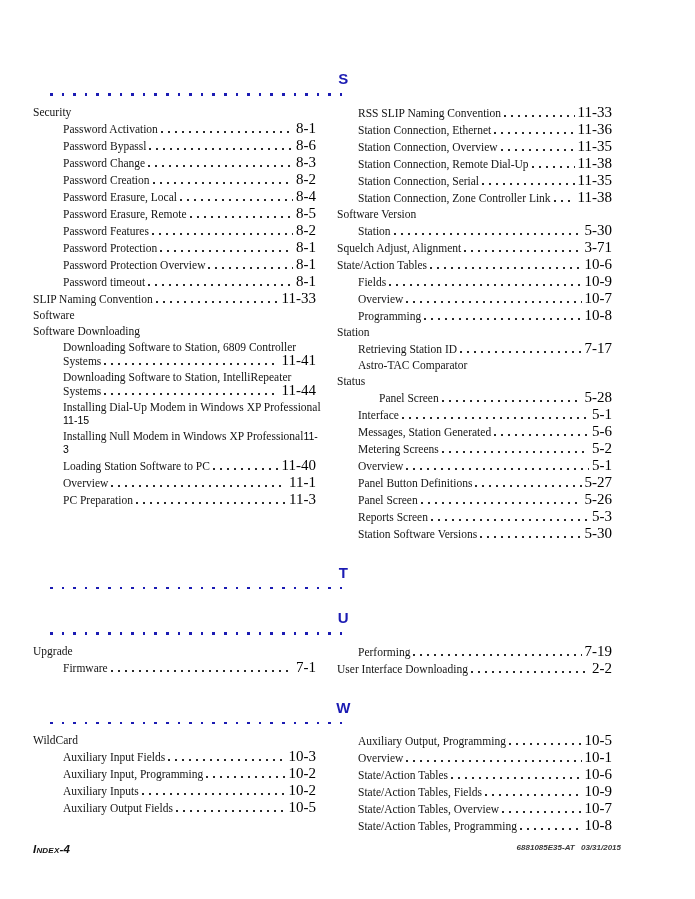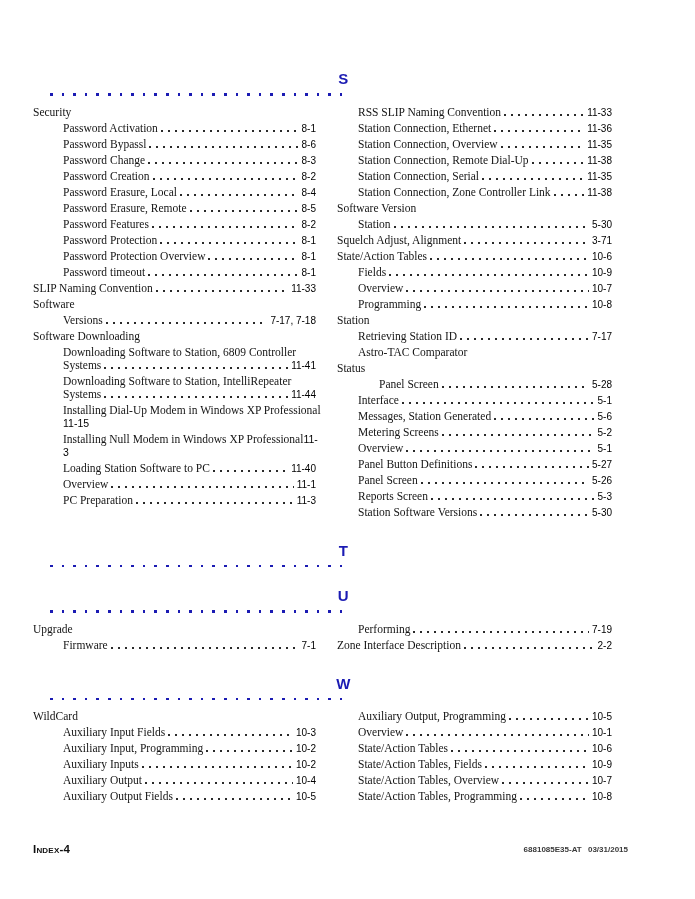--- a/index.html
+++ b/index.html
@@ -50,27 +50,27 @@
     font-size:10.5px; color:#000; white-space:nowrap;
   }
   .leader {
     flex:1 1 auto; min-width:8px; height:2px;
     margin:0 3px 0 3px;
     background-image:repeating-linear-gradient(to right,
       #2a2a2a 0 1.6px, transparent 1.6px 7px);
     background-position:left bottom;
   }
   .pg {
-    font-family:Liberation Sans, sans-serif;
-    font-size:10px; color:#000; white-space:nowrap;
+    font-family:Liberation Serif, serif;
+    font-size:15px; color:#000; white-space:nowrap;
   }
 
   .footer {
-    position:absolute; left:33px; right:67px; top:843px;
-    display:flex; justify-content:space-between; align-items:center;
+    position:absolute; left:33px; right:74px; top:843px;
+    display:flex; justify-content:space-between; align-items:flex-start;font-style:italic;
   }
   .footer-left {
     font-family:"Liberation Sans", sans-serif;
     font-weight:bold; font-size:11.5px;
     font-variant:small-caps; letter-spacing:.2px; color:#101010;
   }
   .footer-right {
     font-family:"Liberation Sans", sans-serif;
     font-size:8px; font-weight:bold; color:#3a3a3a;
   }
@@ -139,25 +139,20 @@
               <span class="leader"></span>
               <span class="pg">8-1</span>
             </div>
             <div class="row i0">
               <span class="lbl">SLIP Naming Convention</span>
               <span class="leader"></span>
               <span class="pg">11-33</span>
             </div>
             <div class="row i0">
               <span class="lbl">Software</span>
-            </div>
-            <div class="row i1">
-              <span class="lbl">Versions</span>
-              <span class="leader"></span>
-              <span class="pg">7-17, 7-18</span>
             </div>
             <div class="row i0">
               <span class="lbl">Software Downloading</span>
             </div>
             <div class="row i1 tight">
               <span class="lbl">Downloading Software to Station, 6809 Controller</span>
             </div>
             <div class="row i1">
               <span class="lbl">Systems</span>
               <span class="leader"></span>
@@ -344,21 +339,21 @@
               <span class="pg">7-1</span>
             </div>
           </div>
           <div class="col-right">
             <div class="row i1">
               <span class="lbl">Performing</span>
               <span class="leader"></span>
               <span class="pg">7-19</span>
             </div>
             <div class="row i0">
-              <span class="lbl">Zone Interface Description</span>
+              <span class="lbl">User Interface Downloading</span>
               <span class="leader"></span>
               <span class="pg">2-2</span>
             </div>
           </div>
         </div>
       </section>
       <section class="sec">
         <div class="letter-row"><span class="letter">W</span></div>
         <div class="rule"></div>
         <div class="cols">
@@ -373,25 +368,20 @@
             </div>
             <div class="row i1">
               <span class="lbl">Auxiliary Input, Programming</span>
               <span class="leader"></span>
               <span class="pg">10-2</span>
             </div>
             <div class="row i1">
               <span class="lbl">Auxiliary Inputs</span>
               <span class="leader"></span>
               <span class="pg">10-2</span>
-            </div>
-            <div class="row i1">
-              <span class="lbl">Auxiliary Output</span>
-              <span class="leader"></span>
-              <span class="pg">10-4</span>
             </div>
             <div class="row i1">
               <span class="lbl">Auxiliary Output Fields</span>
               <span class="leader"></span>
               <span class="pg">10-5</span>
             </div>
           </div>
           <div class="col-right">
             <div class="row i1">
               <span class="lbl">Auxiliary Output, Programming</span>

